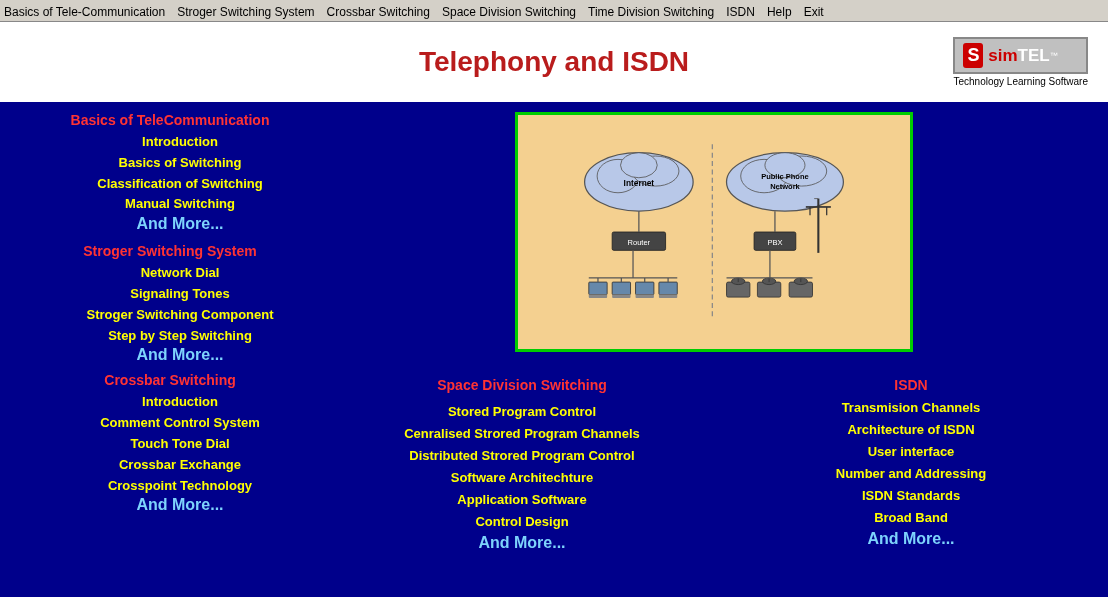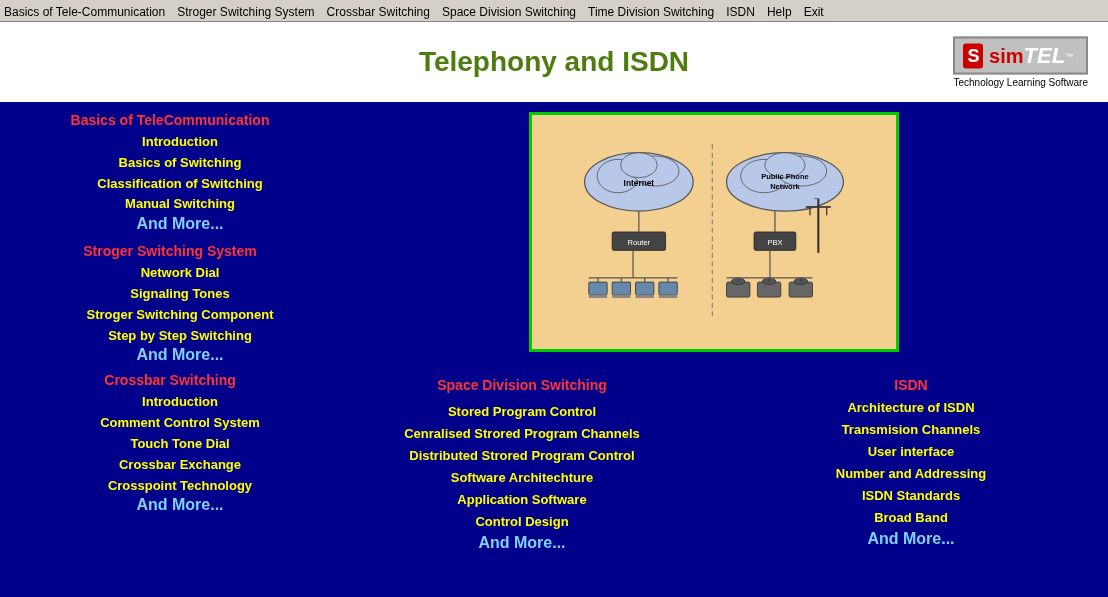--- a/index.html
+++ b/index.html
@@ -34,40 +34,40 @@
       display: flex;
       align-items: center;
       justify-content: center;
       padding: 10px 20px;
       position: relative;
       height: 80px;
     }
     #header-title {
       font-size: 28px;
       font-weight: bold;
-      color: #4d7c0f;
+      color: #b91c1c;
       text-align: right;
     }
     #logo-area {
       position: absolute;
       right: 20px;
       top: 50%;
       transform: translateY(-50%);
       text-align: center;
     }
     #logo-box {
       background-color: #c0c0c0;
       border: 2px solid #888;
       padding: 4px 8px;
       display: flex;
       align-items: center;
       gap: 4px;
     }
-    .logo-sim { color: #cc0000; font-size: 20px; font-weight: bold; }
-    .logo-tel { color: #fff; font-size: 22px; font-weight: bold; font-style: italic; }
+    .logo-sim { color: #cc0000; font-size: 17px; font-weight: bold; }
+    .logo-tel { color: #fff; font-size: 17px; font-weight: bold; }
     .logo-tm { color: #fff; font-size: 8px; vertical-align: super; }
     #logo-sub { font-size: 10px; color: #000; margin-top: 2px; }
 
     
     #main {
       display: flex;
       padding: 10px 15px;
       gap: 10px;
       background-color: #00008B;
       text-align: center;
@@ -110,21 +110,21 @@
       flex: 1;
       display: flex;
       flex-direction: column;
       align-items: center;
     }
 
     
     #network-diagram {
       background-color: #f4d090;
       border: 3px solid #00cc00;
-      width: 370px;
+      width: 398px;
       height: 240px;
       padding: 21px;
       margin-bottom: 15px;
       position: relative;
     }
 
     
     #space-div-section {
       width: 100%;
       padding: 0 5px;
@@ -298,22 +298,22 @@
         <div class="space-sub-item">Cenralised Strored Program Channels</div>
         <div class="space-sub-item">Distributed Strored Program Control</div>
         <div class="space-sub-item">Software Architechture</div>
         <div class="space-sub-item">Application Software</div>
         <div class="space-sub-item">Control Design</div>
         <div class="and-more" style="padding-left:0;">And More...</div>
       </div>
 
       <div id="isdn-section" style="flex:1;">
         <div class="section-title">ISDN</div>
+        <div class="space-sub-item">Transmision Channels</div>
         <div class="space-sub-item">Architecture of ISDN</div>
-        <div class="space-sub-item">Transmision Channels</div>
         <div class="space-sub-item">User interface</div>
         <div class="space-sub-item">Number and Addressing</div>
         <div class="space-sub-item">ISDN Standards</div>
         <div class="space-sub-item">Broad Band</div>
         <div class="and-more" style="padding-left:0;">And More...</div>
       </div>
 
     </div>
   </div>
 

